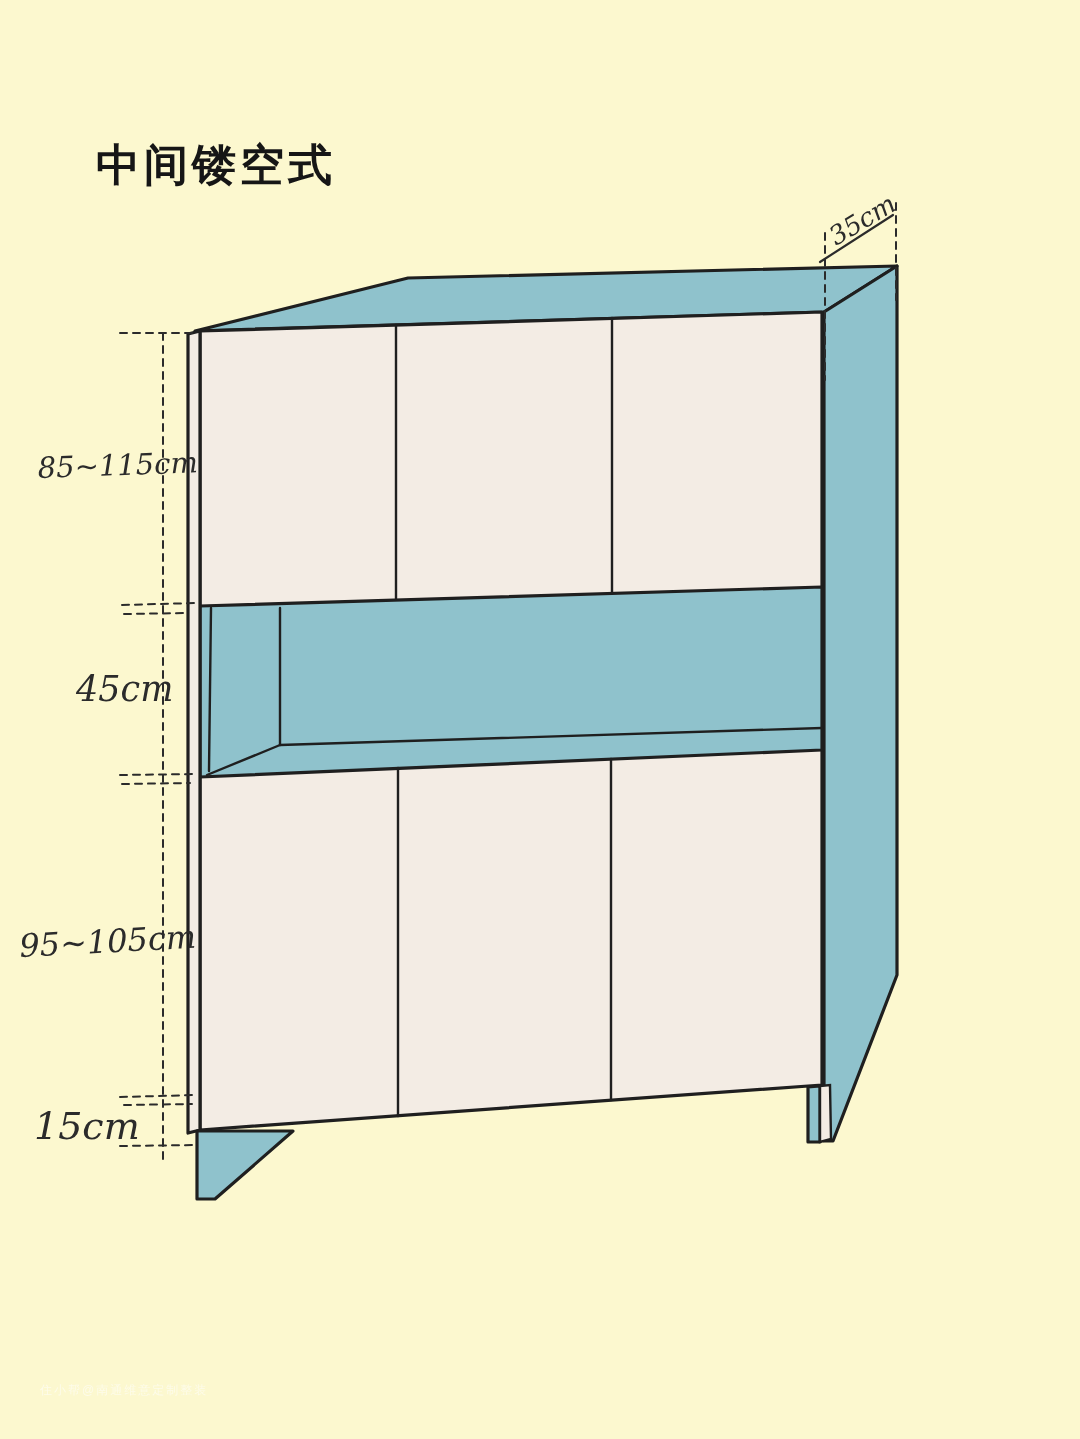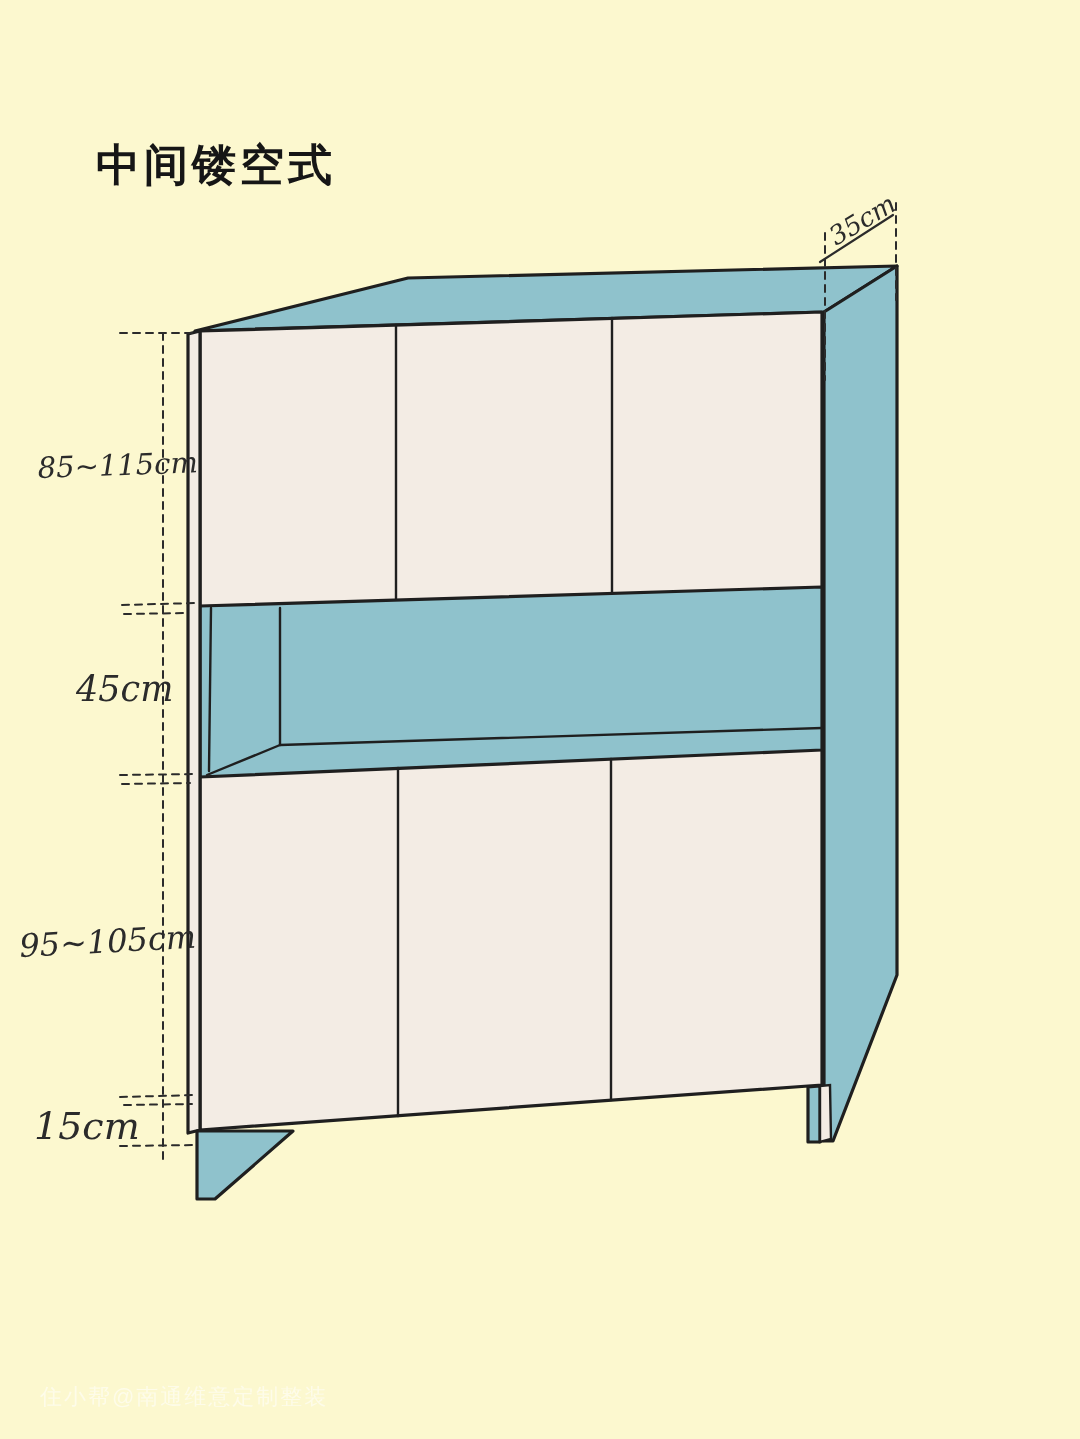--- a/index.html
+++ b/index.html
@@ -22,21 +22,21 @@
   .door{fill:#f3ece4;}
   .dim{fill:none;stroke:#2b2b2b;stroke-width:2;stroke-dasharray:7 6;stroke-linecap:round;}
   .dimsolid{fill:none;stroke:#2b2b2b;stroke-width:2.2;stroke-linecap:round;}
   .hand{
     font-family:"DejaVu Serif",serif;
     font-style:italic;
     fill:#2b2b2b;
   }
   .watermark{
     position:absolute;left:40px;top:1382px;
-    font-size:22px;letter-spacing:2px;
+    font-size:12px;letter-spacing:2px;
     color:rgba(255,255,255,0.55);
   }
 </style>
 </head>
 <body>
 
 <div class="page-title">中间镂空式</div>
 
 <svg width="1080" height="1439" viewBox="0 0 1080 1439">
 

